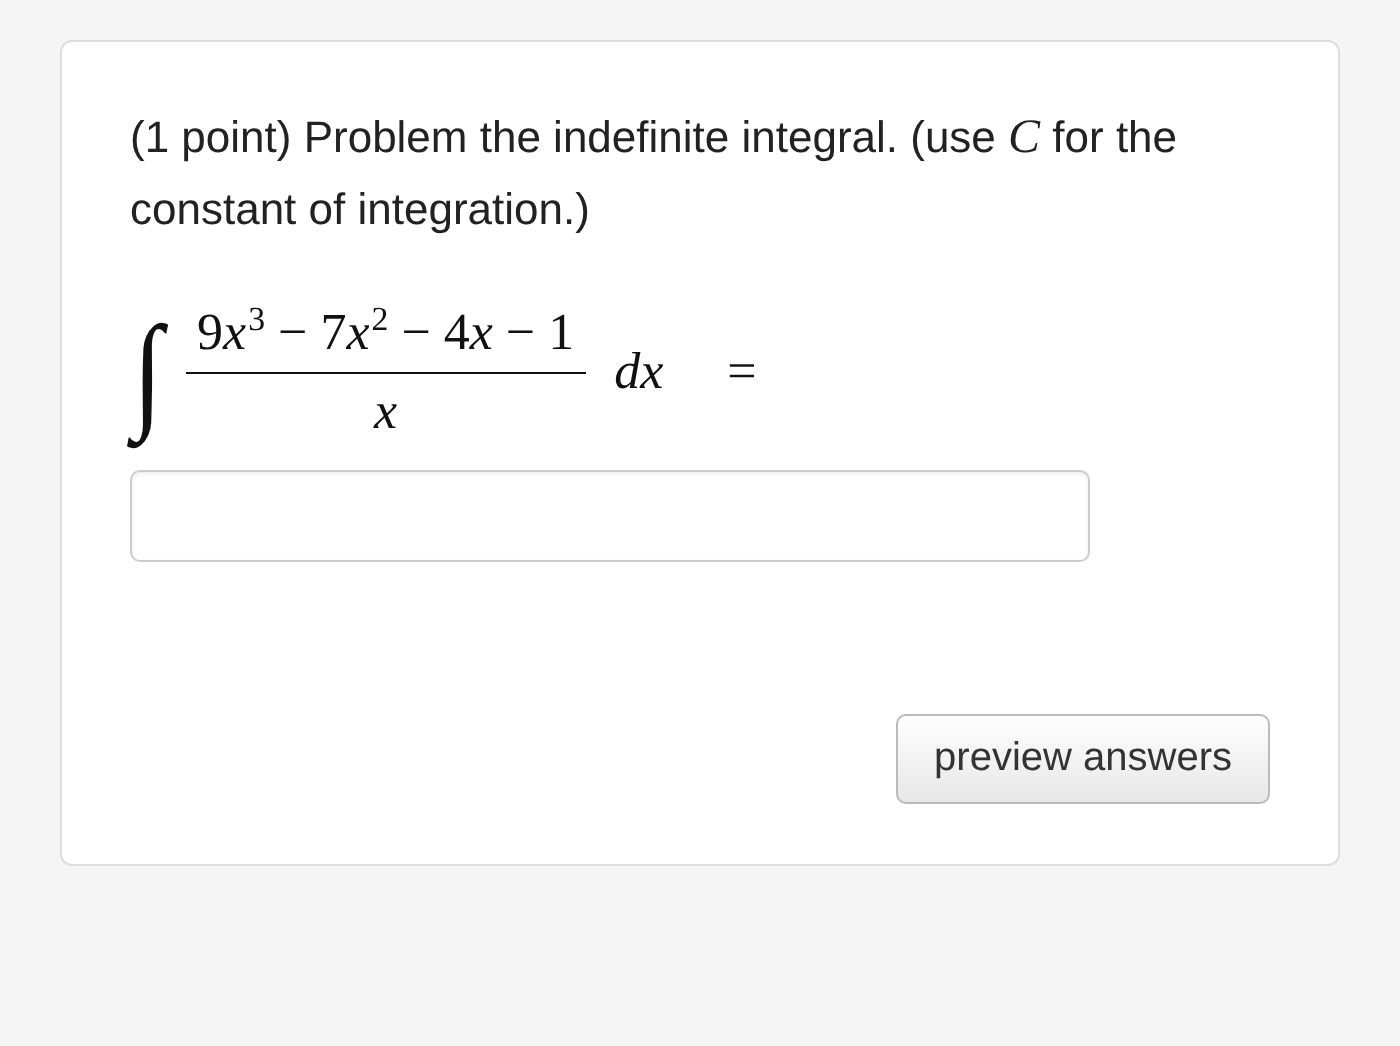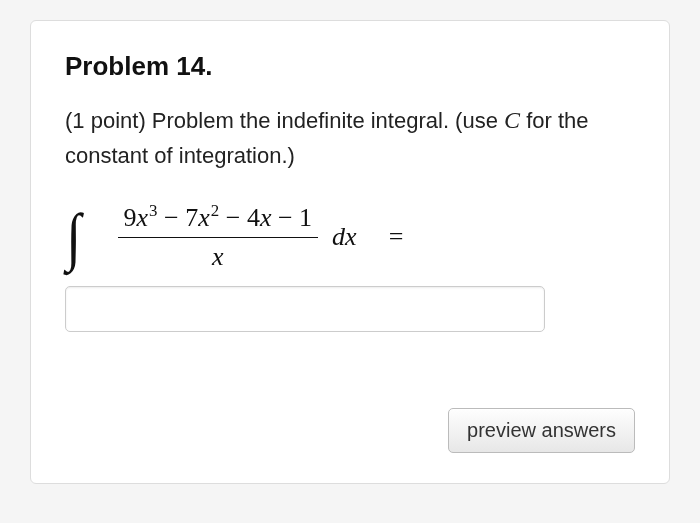--- a/index.html
+++ b/index.html
@@ -50,21 +50,20 @@
     line-height: 0.9;
     font-weight: 200;
     transform: scaleX(0.85);
     margin-right: 4px;
   }
   .frac {
     display: inline-flex;
     flex-direction: column;
     align-items: center;
     vertical-align: middle;
-    margin-left: 25px;
   }
   .frac .num {
     border-bottom: 1.5px solid #111;
     padding: 0 6px 4px;
     white-space: nowrap;
     font-style: italic;
   }
   .frac .den {
     padding-top: 4px;
     font-style: italic;
@@ -103,21 +102,20 @@
     border-radius: 5px;
     cursor: pointer;
     box-shadow: 0 1px 0 rgba(255,255,255,0.6) inset;
     margin-top: 40px;
   }
 </style>
 </head>
 <body>
 
 <div class="card">
-  <h2 class="title">Problem 14.</h2>
 
   <p class="prompt">
     <span>(1 point) </span><span>Problem the indefinite integral. (use </span><span class="mathvar">C</span><span> for the constant of integration.)</span>
   </p>
 
   <div class="eqrow">
     <span class="intsym">∫</span>
     <span class="frac">
       <span class="num"><span class="mn">9</span><span class="mi">x</span><span class="sup">3</span> <span class="mn">−</span> <span class="mn">7</span><span class="mi">x</span><span class="sup">2</span> <span class="mn">−</span> <span class="mn">4</span><span class="mi">x</span> <span class="mn">−</span> <span class="mn">1</span></span>
       <span class="den">x</span>

